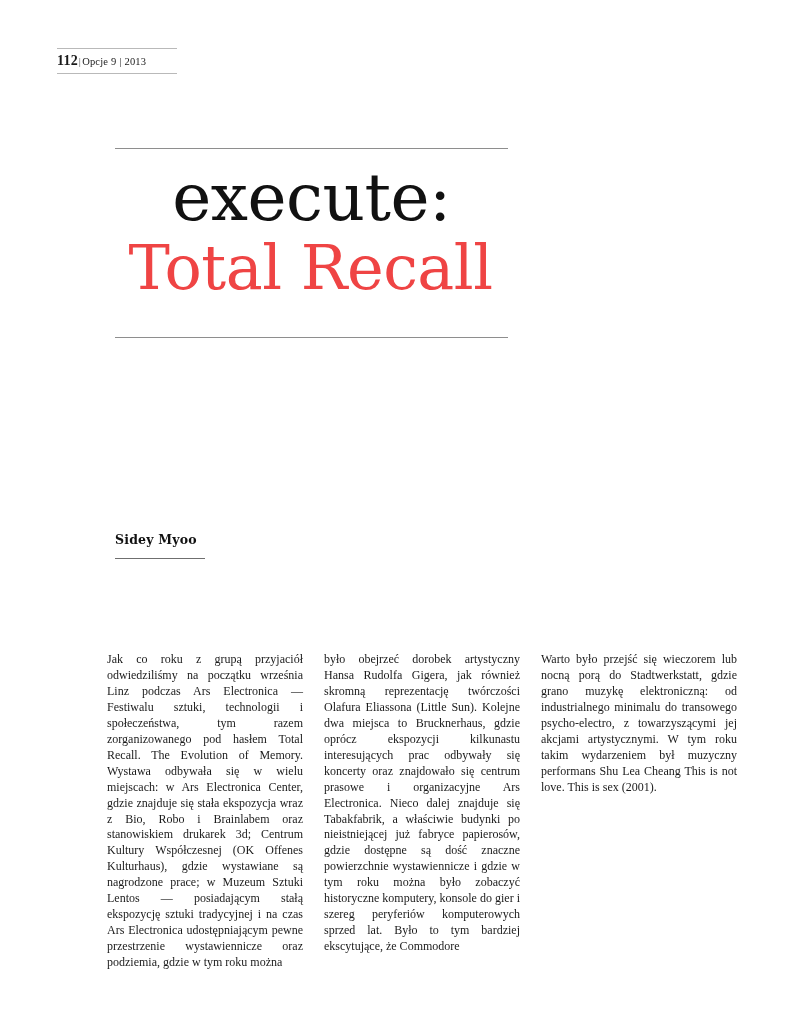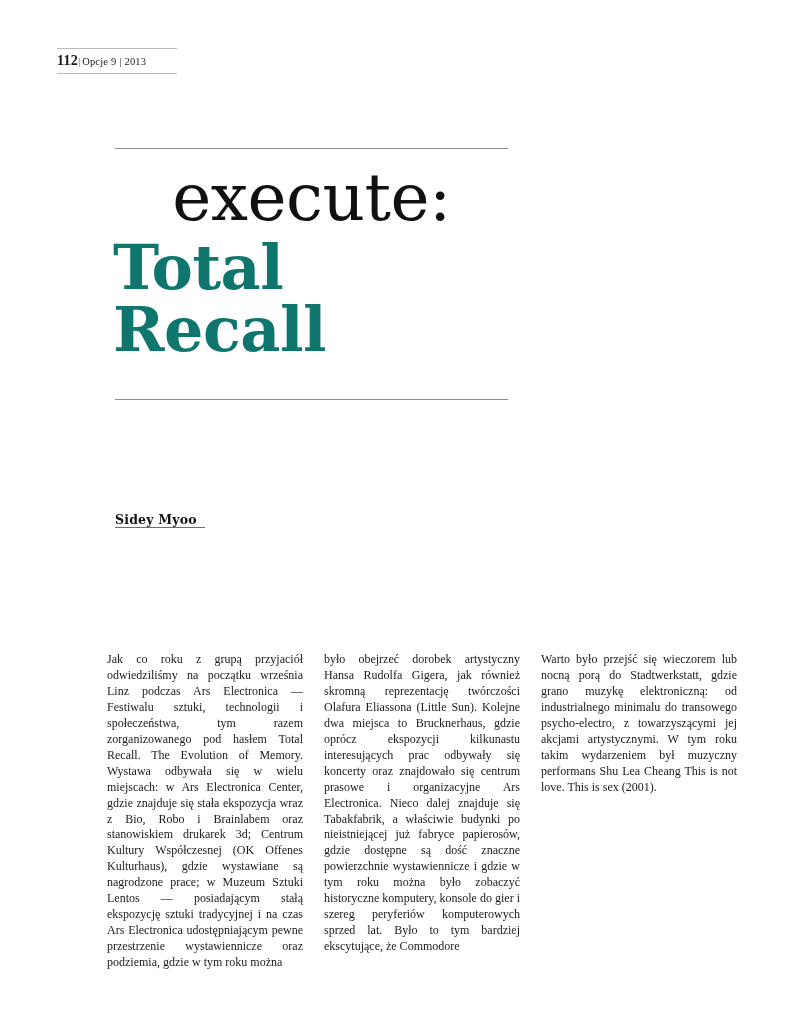--- a/index.html
+++ b/index.html
@@ -63,40 +63,40 @@
     font-weight: 400;
     letter-spacing: -0.5px;
     margin: 16px 0 0 0;
     color: #111;
     text-align: center;
   }
   .title-sub {
     font-family: "DejaVu Serif", "Liberation Serif", serif;
     font-size: 62px;
     line-height: 1.0;
-    font-weight: 700;
+    font-weight: 400;
     letter-spacing: -0.5px;
     margin: 6px 0 0 -2px;
-    color: #0f766e;
-    text-align: left;
+    color: #ef4444;
+    text-align: center;
   }
   .title-rule-bottom {
     border-top: 1px solid #8e8e8e;
     height: 0;
     margin-top: 38px;
   }
 
   
   .author {
     position: absolute;
     left: 115px;
-    top: 512px;
+    top: 532px;
     width: 90px;
     border-bottom: 1px solid #6f6f6f;
-    padding-bottom: 0;
+    padding-bottom: 11px;
     font-family: "DejaVu Serif", "Liberation Serif", serif;
     font-size: 12.5px;
     font-weight: bold;
     letter-spacing: 0.2px;
     color: #111;
     white-space: nowrap;
   }
 
   
   .columns {

